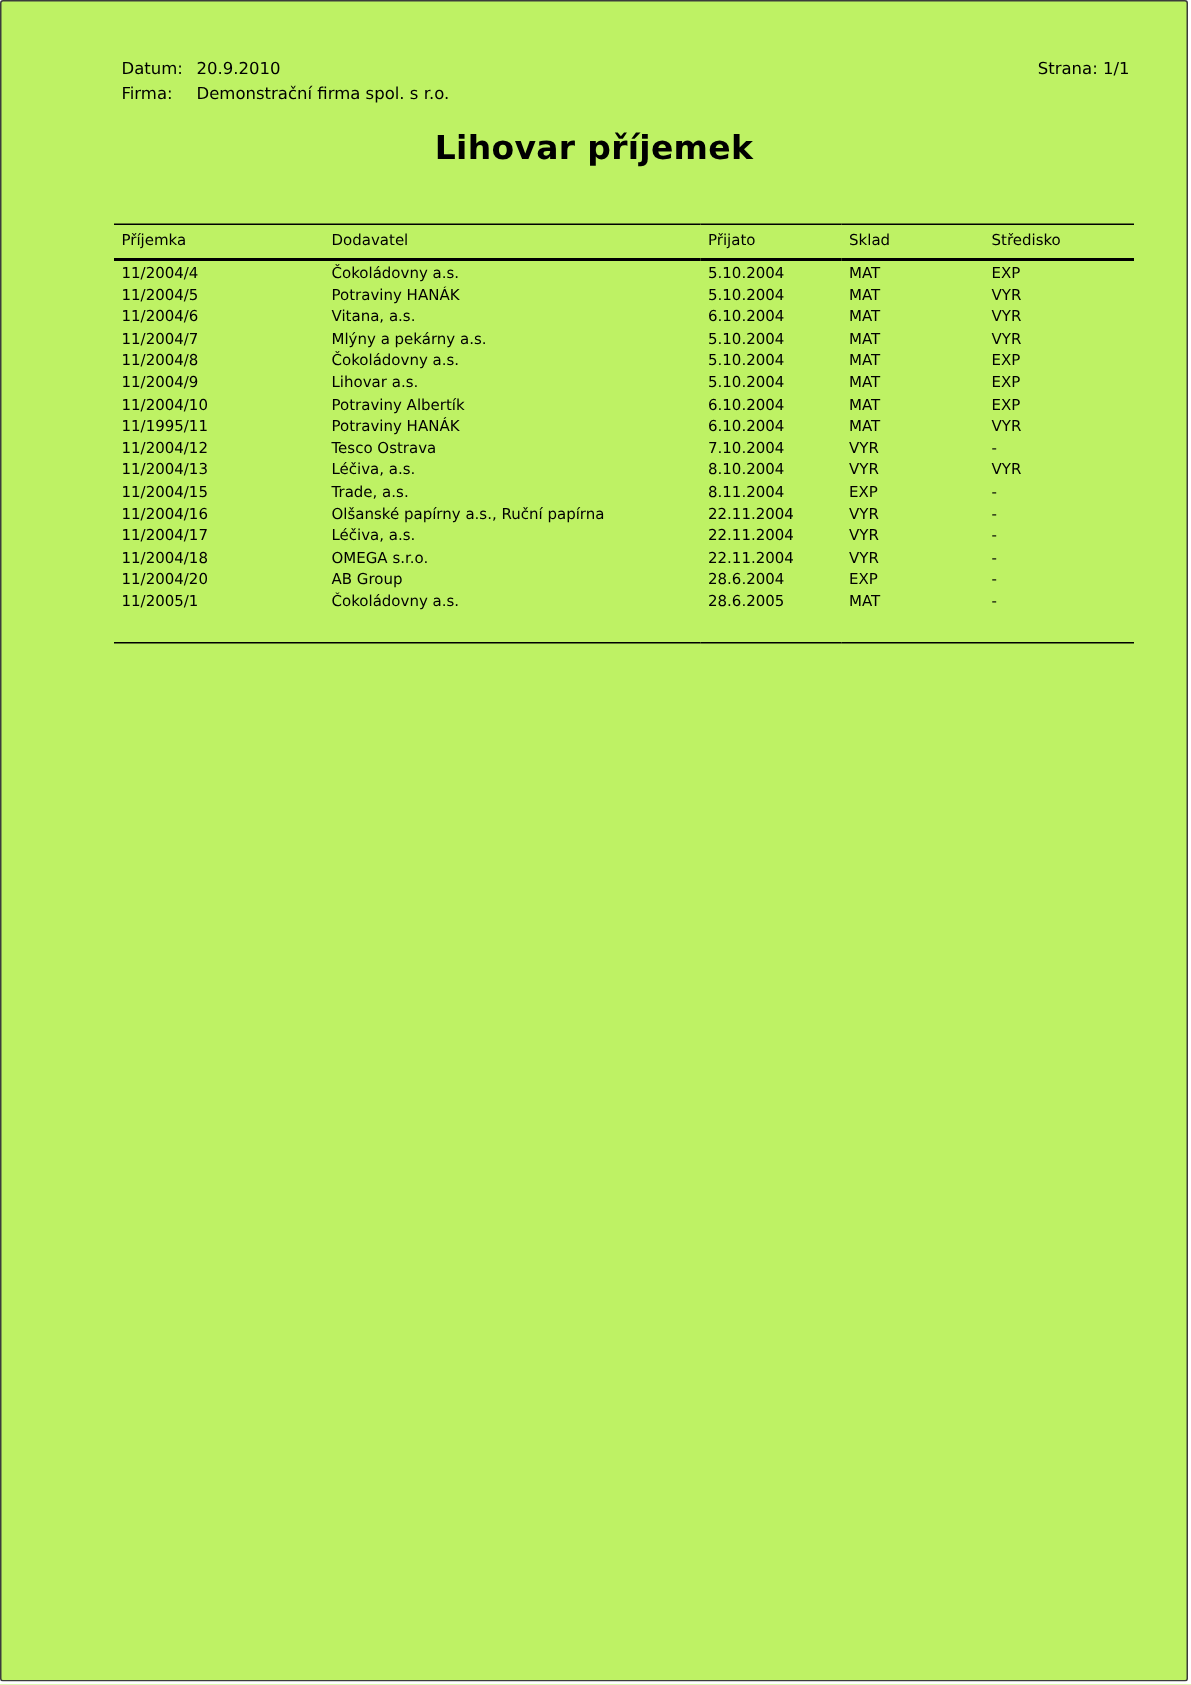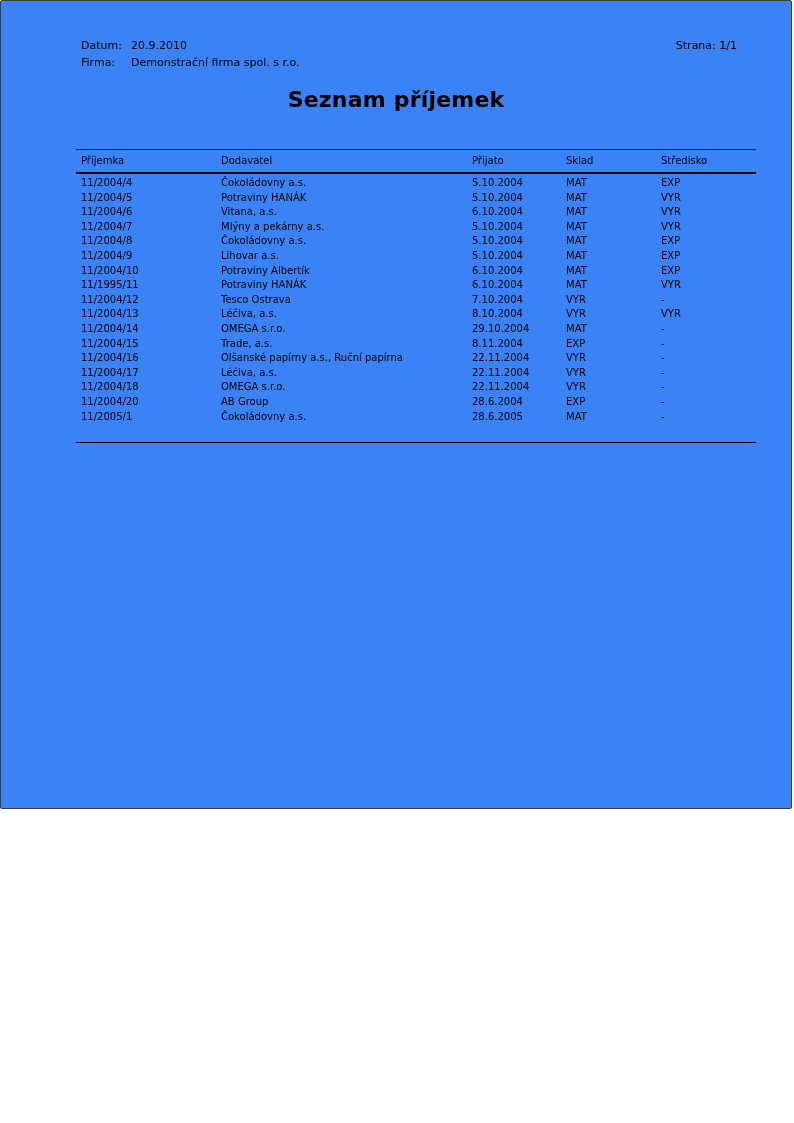--- a/index.html
+++ b/index.html
@@ -5,24 +5,24 @@
   html, body {
     margin: 0;
     padding: 0;
     background: #ffffff;
     font-family: "DejaVu Sans", "Liberation Sans", sans-serif;
     color: #000000;
   }
   .page {
     position: relative;
     width: 792px;
-    height: 809px;
+    height: 1121px;
     border: 1px solid #3c3c3c;
     border-radius: 2px;
-    background: #3b82f6;
+    background: #bef264;
     box-sizing: border-box;
     overflow: hidden;
   }
   .report-header {
     position: absolute;
     top: 36px;
     left: 80px;
     right: 38px;
     font-size: 11px;
     line-height: 17px;
@@ -32,21 +32,21 @@
   }
   .meta-label {
     width: 50px;
   }
   .meta-value {
     white-space: nowrap;
   }
   .page-number {
     position: absolute;
     top: 0;
-    right: 16px;
+    right: 0;
     font-size: 11px;
     margin-left: 48px;
   }
   .report-title {
     position: absolute;
     top: 86px;
     left: 0;
     width: 100%;
     text-align: center;
     font-size: 22px;
@@ -103,21 +103,21 @@
       <span class="meta-label">Datum:</span>
       <span class="meta-value">20.9.2010</span>
     </div>
     <div class="meta-row">
       <span class="meta-label">Firma:</span>
       <span class="meta-value">Demonstrační firma spol. s r.o.</span>
     </div>
     <div class="page-number">Strana: 1/1</div>
   </div>
 
-  <div class="report-title">Seznam příjemek</div>
+  <div class="report-title">Lihovar příjemek</div>
 
   <div class="report-table-wrap">
     <table class="report-table">
       <colgroup>
         <col class="c0">
           <col class="c1">
           <col class="c2">
           <col class="c3">
           <col class="c4">
       </colgroup>
@@ -195,27 +195,20 @@
             <td>-</td>
           </tr>
           <tr>
             <td>11/2004/13</td>
             <td>Léčiva, a.s.</td>
             <td>8.10.2004</td>
             <td>VYR</td>
             <td>VYR</td>
           </tr>
           <tr>
-            <td>11/2004/14</td>
-            <td>OMEGA s.r.o.</td>
-            <td>29.10.2004</td>
-            <td>MAT</td>
-            <td>-</td>
-          </tr>
-          <tr>
             <td>11/2004/15</td>
             <td>Trade, a.s.</td>
             <td>8.11.2004</td>
             <td>EXP</td>
             <td>-</td>
           </tr>
           <tr>
             <td>11/2004/16</td>
             <td>Olšanské papírny a.s., Ruční papírna</td>
             <td>22.11.2004</td>

